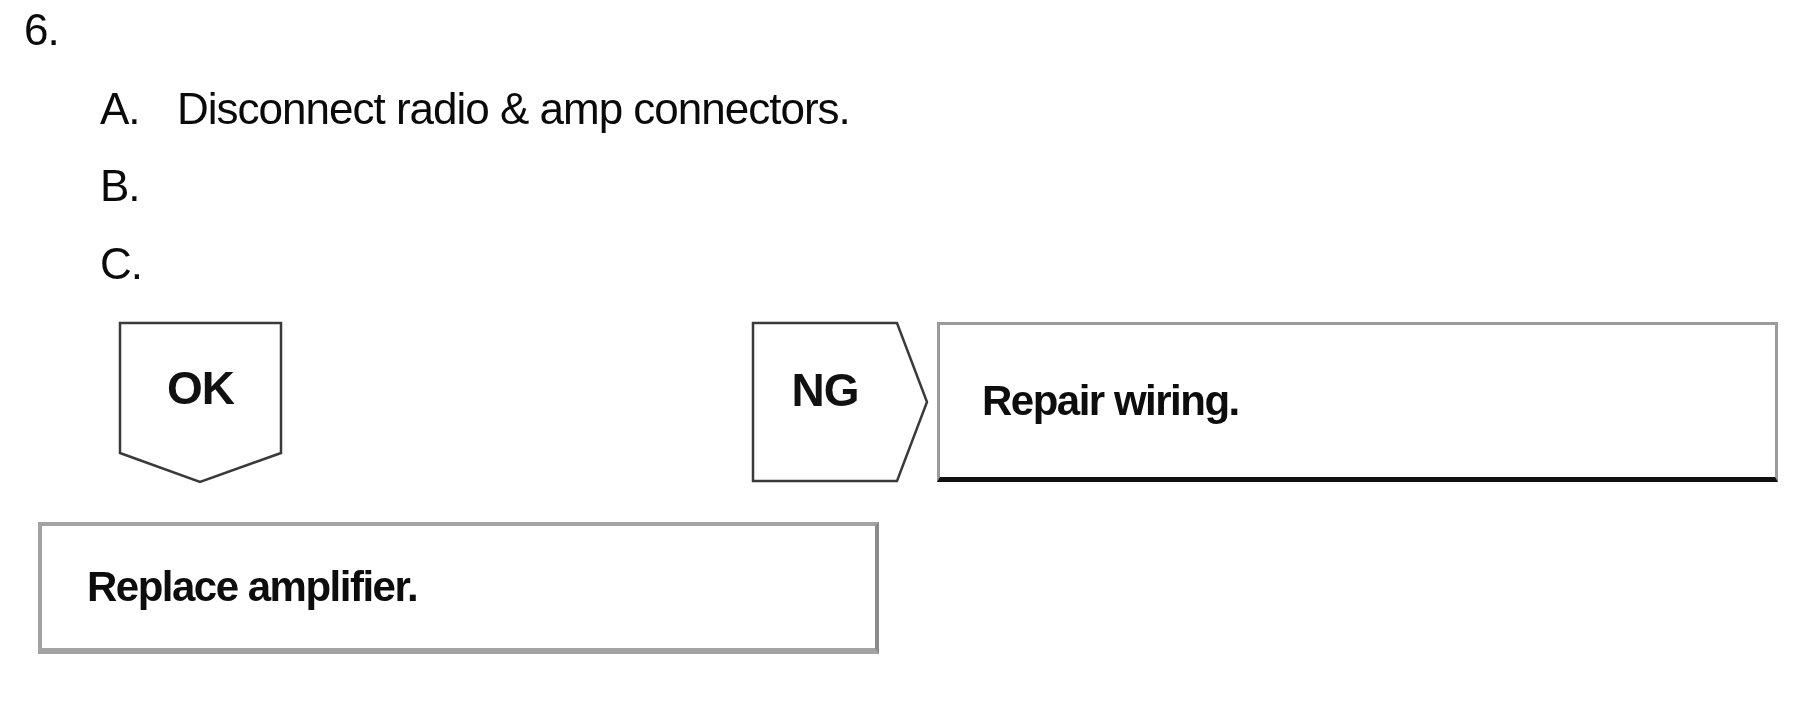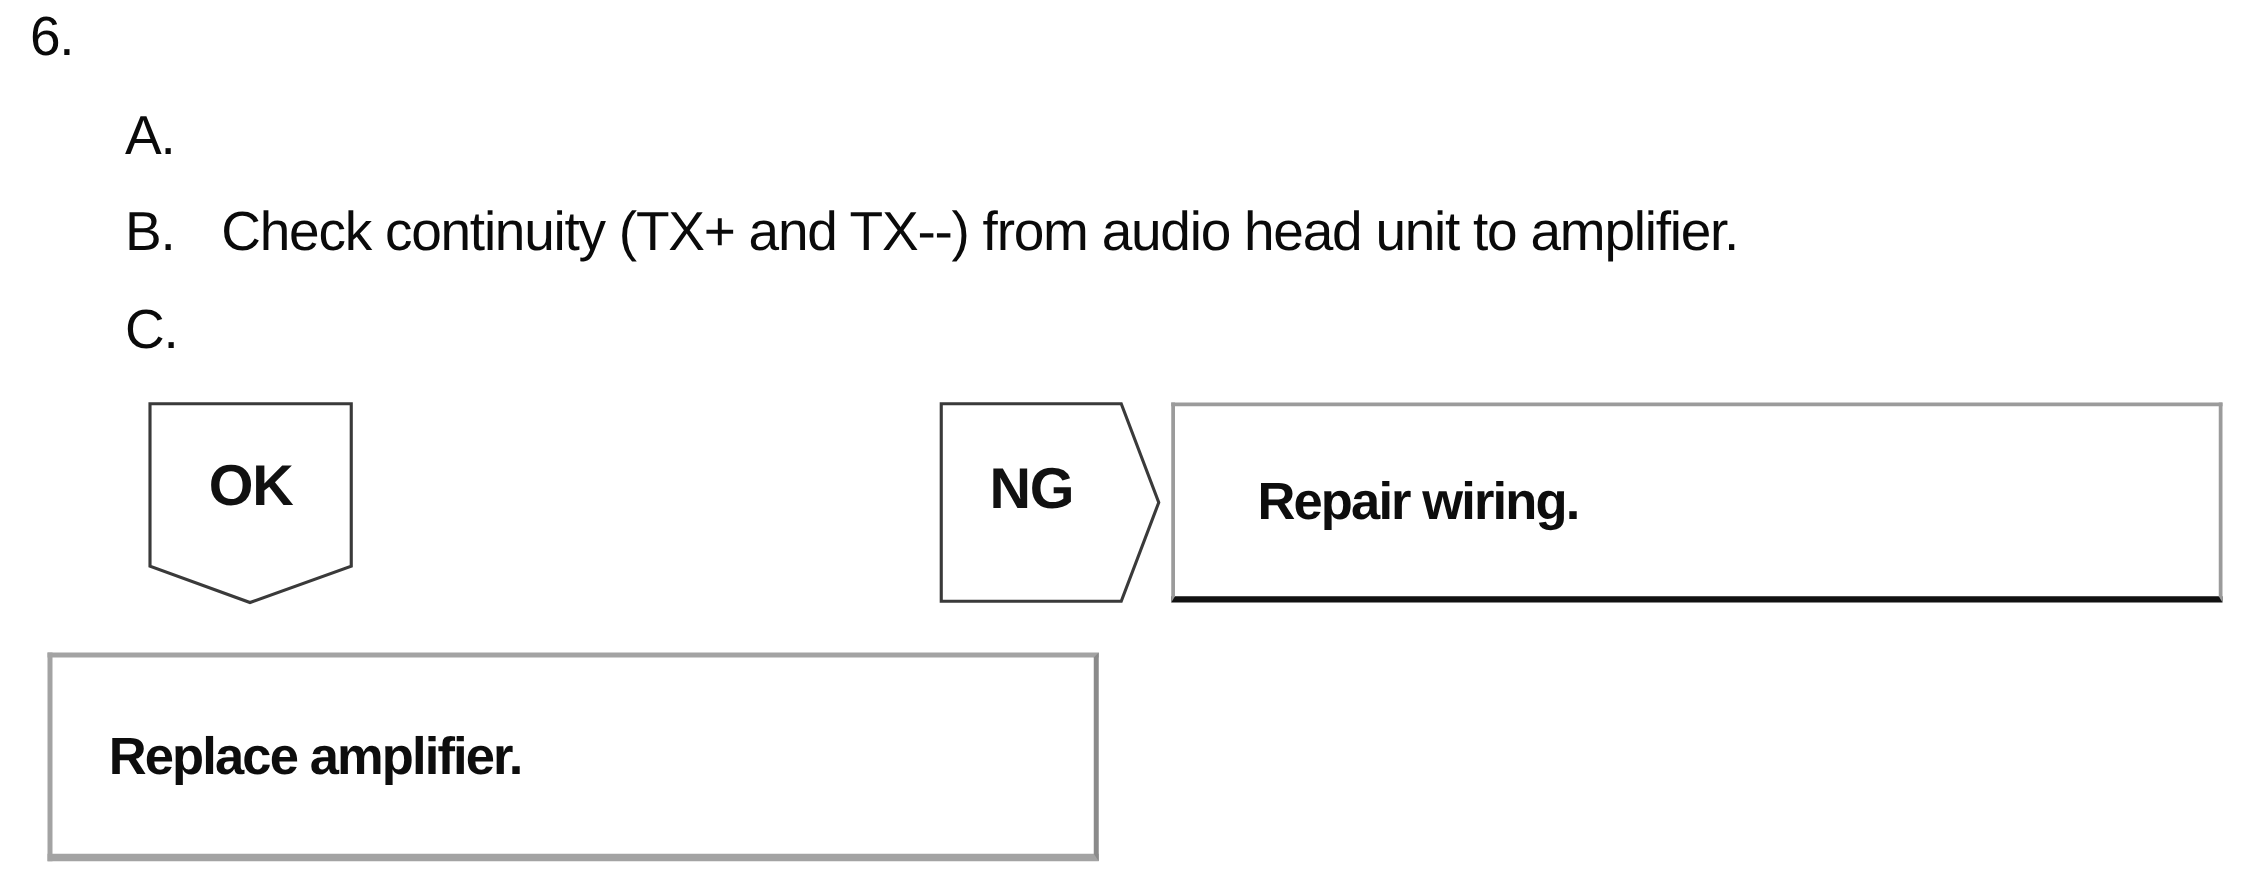--- a/index.html
+++ b/index.html
@@ -82,50 +82,50 @@
     color: #0d0d0d;
     white-space: nowrap;
   }
   #repair-box {
     left: 937px;
     top: 322px;
     width: 841px;
     height: 160px;
     border: 3px solid #9b9b9b;
     border-bottom: 5px solid #111111;
-    padding-left: 66px;
+    padding-left: 42px;
   }
   #replace-box {
     left: 38px;
     top: 522px;
     width: 841px;
-    height: 167px;
+    height: 132px;
     border: 4px solid #a3a3a3;
     border-right-color: #8a8a8a;
     border-bottom-width: 6px;
     padding-left: 45px;
   }
 </style>
 </head>
 <body>
 
 <div id="stage">
 
   <section>
     <div class="line" style="top:4px">
       <span class="marker step-marker">6.</span>
     </div>
 
     <div class="line" style="top:83px">
       <span class="marker sub-marker">A.</span>
+      <span class="body sub-body">Disconnect radio &amp; amp connectors.</span>
     </div>
 
     <div class="line" style="top:160px">
       <span class="marker sub-marker">B.</span>
-      <span class="body sub-body">Check continuity (TX+ and TX--) from audio head unit to amplifier.</span>
     </div>
 
     <div class="line" style="top:238px">
       <span class="marker sub-marker">C.</span>
     </div>
   </section>
 
   <svg id="connector-svg" viewBox="0 0 1800 702" xmlns="http://www.w3.org/2000/svg">
 
     <polygon points="120,323 281,323 281,453 200,482 120,453" fill="#ffffff" stroke="#3a3a3a" stroke-width="2.5"></polygon>

